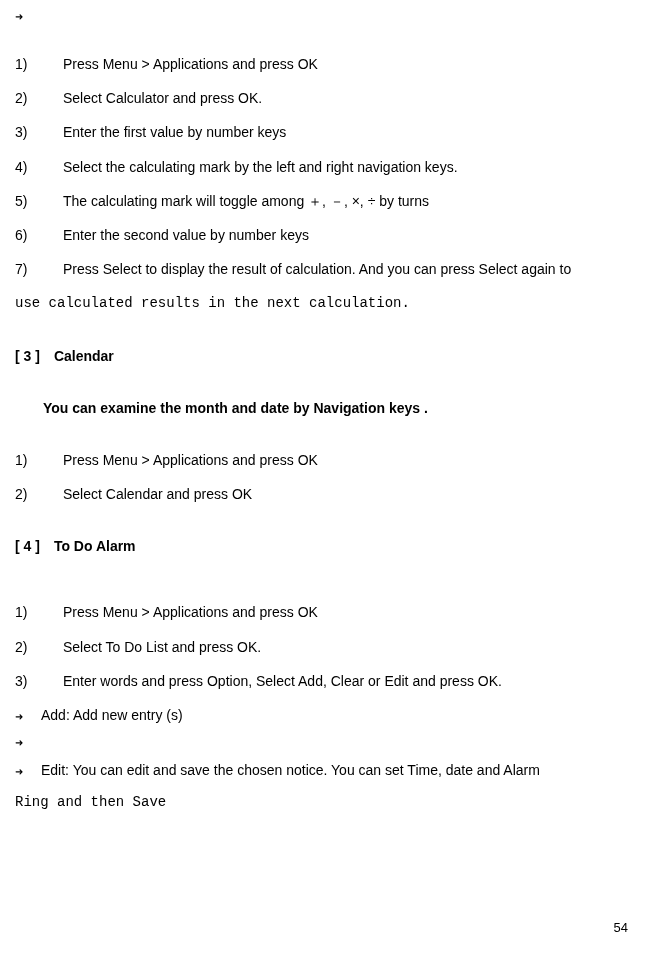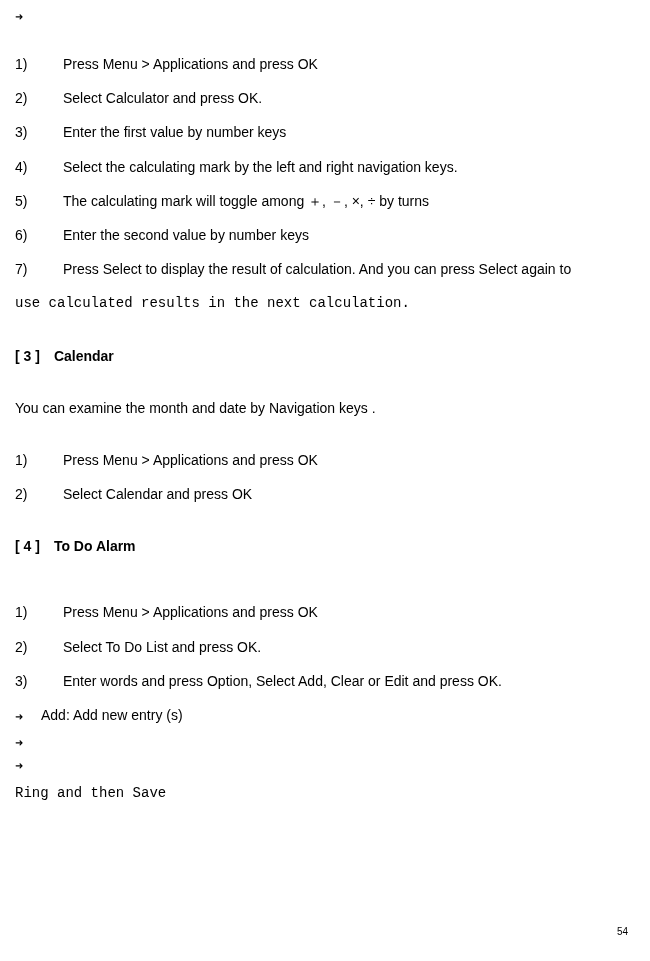--- a/index.html
+++ b/index.html
@@ -52,33 +52,35 @@
     .section-heading {
       font-weight: bold;
       margin-top: 20px;
       margin-bottom: 20px;
       display: flex;
     }
     .section-num {
       margin-right: 14px;
     }
     .intro {
+      margin-left: 28px;
       margin-bottom: 20px;
+      font-weight: bold;
     }
     .spacer {
       height: 20px;
     }
     .spacer-sm {
       height: 14px;
     }
     .page-number {
       position: absolute;
       bottom: 18px;
       right: 22px;
-      font-size: 10px;
+      font-size: 13px;
     }
   </style>
 </head>
 <body>
 
 <div class="bullet-line">
   <span class="arrow-icon">➜</span>
 </div>
 
 <div class="spacer"></div>
@@ -151,16 +153,17 @@
 
 <div class="bullet-line">
   <span class="arrow-icon">➜</span>
   <span class="bullet-text">Add: Add new entry (s)</span>
 </div>
 <div class="bullet-line">
   <span class="arrow-icon">➜</span>
 </div>
 <div class="bullet-line">
   <span class="arrow-icon">➜</span>
+  <span class="bullet-text">Edit: You can edit and save the chosen notice. You can set Time, date and Alarm</span>
 </div>
 <div class="wrapped">Ring and then Save</div>
 
 <div class="page-number">54</div>
 
 </body></html>

